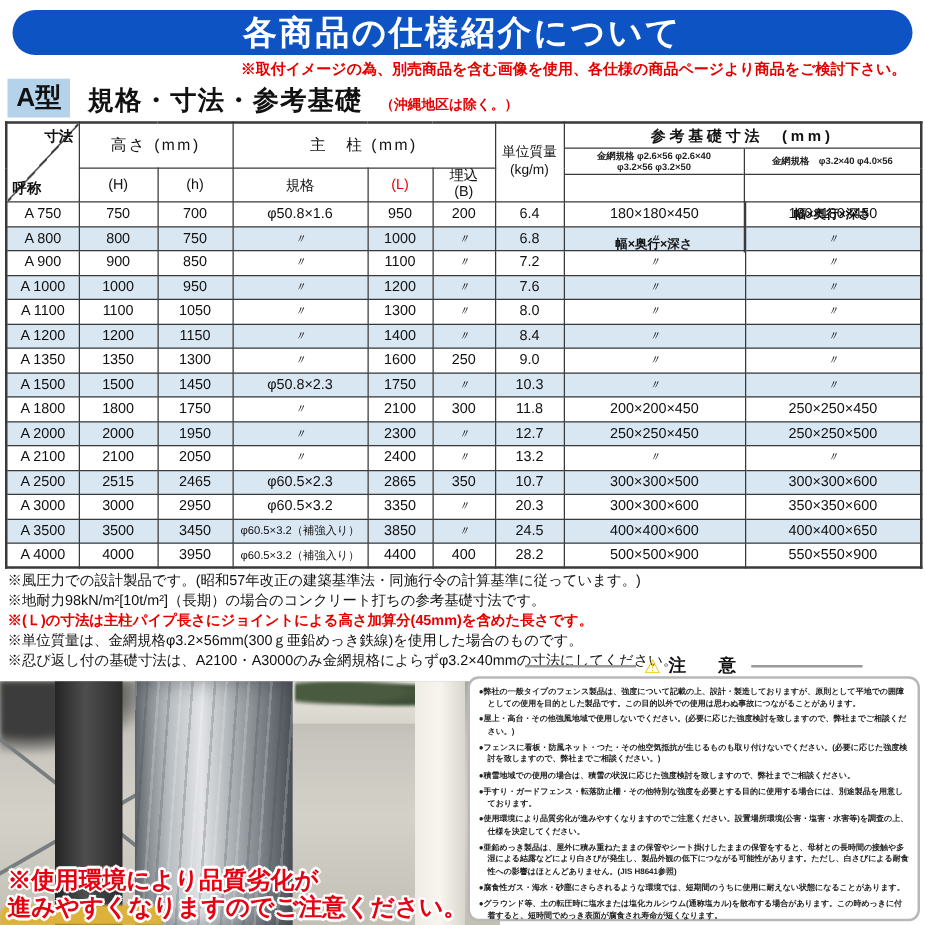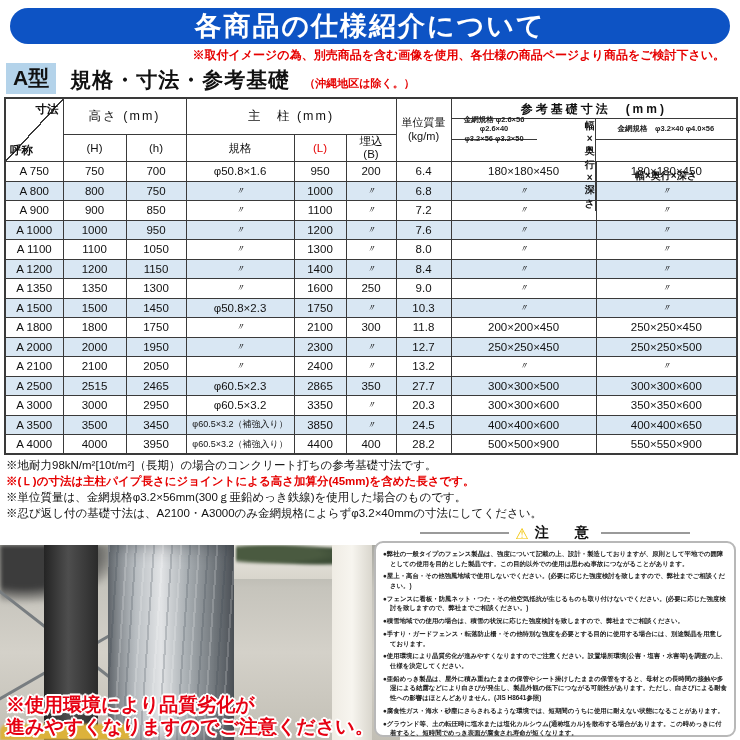--- a/index.html
+++ b/index.html
@@ -45,21 +45,21 @@
   .corner .c-bot { position:absolute; bottom:3px; left:4px; font-size:11.5px; font-weight:bold; }
   th.h-top { height:36px; font-size:12.5px; font-weight:bold; letter-spacing:2px; }
   th.h-sub { height:25px; font-size:11.5px; font-weight:bold; }
   .red-txt { color:#e60000; }
   .two-line { font-size:10.5px; line-height:1.1; }
   .unit-head { font-size:11px; font-weight:bold; line-height:1.25; }
   .ref-wrap { padding:0; }
   .ref-inner { display:flex; flex-direction:column; height:62px; }
   .ref-title { height:20px; line-height:20px; border-bottom:1px solid #3a3a3a; font-size:12px; font-weight:bold; letter-spacing:3px; }
   .ref-cols { display:flex; flex:1; }
-  .ref-col-a { width:145px; border-right:1px solid #3a3a3a; display:flex; flex-direction:row;gap:48px; }
+  .ref-col-a { width:145px; border-right:1px solid #3a3a3a; display:flex; flex-direction:column;gap:48px; }
   .ref-col-b { width:141px; display:flex; flex-direction:column; }
   .mesh { height:21px; border-bottom:1px solid #3a3a3a; font-size:7.5px; line-height:1.25; display:flex; flex-direction:column; justify-content:center; font-weight:bold; color:#222; }
   .wxd { flex:1; display:flex; align-items:center; justify-content:center; font-size:10px; font-weight:bold; }
   
   .notes { position:absolute; left:6px; top:457px; list-style:none; }
   .notes li { font-size:11.5px; line-height:16px; color:#111; white-space:nowrap; }
   .notes li.red { color:#e60000; font-weight:bold; }
   
   .photo {
     position:absolute; left:0; top:545px; width:400px; height:195px; overflow:hidden;
@@ -296,21 +296,21 @@
           <td class="ditto">〃</td>
           <td class="ditto">〃</td>
         </tr>
         <tr class="data-row alt">
           <td>A 2500</td>
           <td>2515</td>
           <td>2465</td>
           <td>φ60.5×2.3</td>
           <td>2865</td>
           <td>350</td>
-          <td>27.7</td>
+          <td>10.7</td>
           <td>300×300×500</td>
           <td>300×300×600</td>
         </tr>
         <tr class="data-row">
           <td>A 3000</td>
           <td>3000</td>
           <td>2950</td>
           <td>φ60.5×3.2</td>
           <td>3350</td>
           <td class="ditto">〃</td>
@@ -337,20 +337,21 @@
           <td>4400</td>
           <td>400</td>
           <td>28.2</td>
           <td>500×500×900</td>
           <td>550×550×900</td>
         </tr>
       </tbody>
   </table>
 
   <ul class="notes" id="notes-list">
+      <li>※風圧力での設計製品です。(昭和57年改正の建築基準法・同施行令の計算基準に従っています。)</li>
       <li>※地耐力98kN/m²[10t/m²]（長期）の場合のコンクリート打ちの参考基礎寸法です。</li>
       <li class="red">※(Ｌ)の寸法は主柱パイプ長さにジョイントによる高さ加算分(45mm)を含めた長さです。</li>
       <li>※単位質量は、金網規格φ3.2×56mm(300ｇ亜鉛めっき鉄線)を使用した場合のものです。</li>
       <li>※忍び返し付の基礎寸法は、A2100・A3000のみ金網規格によらずφ3.2×40mmの寸法にしてください。</li>
     </ul>
 
   <div class="photo">
     <div class="ph-sky"></div>
     <div class="ph-trees"></div>
     <div class="ph-hardware"></div>

